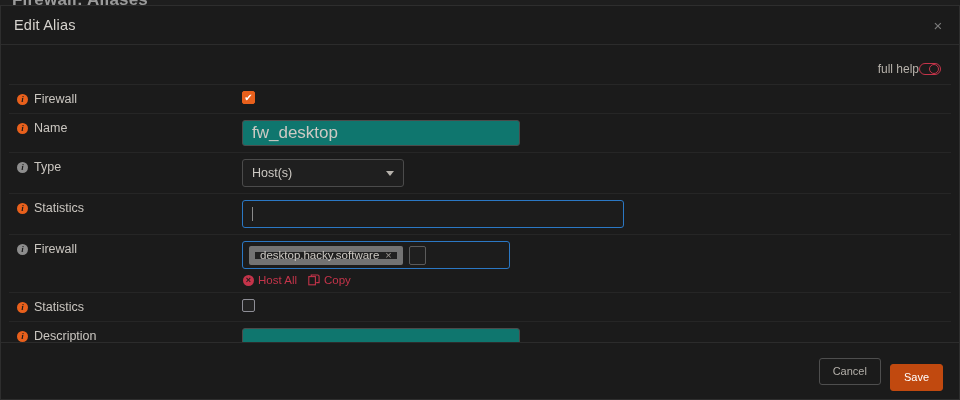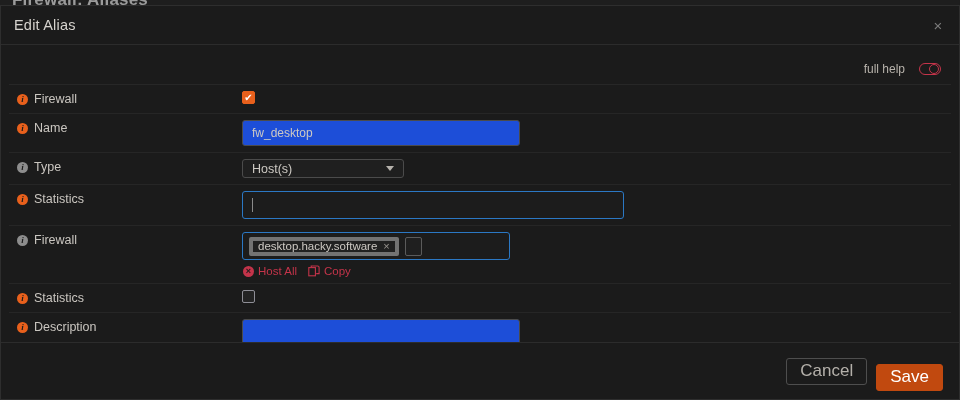--- a/index.html
+++ b/index.html
@@ -64,21 +64,21 @@
     height: 31px;
     margin: 9px 8px 0 8px;
     border: 1px solid #272727;
     border-left: none; border-right: none;
     border-top: none;
     display: flex; align-items: center; justify-content: flex-end;
     padding-right: 10px;
     background: #1b1b1b;
   }
   .helpbar-inner {
-    display: flex; align-items: center; gap: 14px;
+    display: flex; align-items: center; gap: 0;
   }
   .helpbar-label { font-size: 12px; color: #b7b2ab; }
   .toggle-pill {
     width: 22px; height: 12px; border-radius: 7px;
     border: 1.3px solid #c4344a; position: relative;
     display: inline-block;
   }
   .toggle-pill::after {
     content: ""; position: absolute;
     right: 1px; top: 50%; transform: translateY(-50%);
@@ -128,32 +128,32 @@
   .checkbox.checked {
     background: #e8601c; border: 1px solid #e8601c;
     color: #fff; font-size: 10px; line-height: 1;
   }
   .checkbox.unchecked {
     background: #232323; border: 1.5px solid #8e8e96;
   }
 
   .text-input {
     height: 26px; width: 278px;
-    background: #1d4ed8;
+    background: #0f766e;
     border: 1px solid #4b4b4b;
     border-radius: 3px;
-    color: #cdc9c3; font-size: 12px;
+    color: #cdc9c3; font-size: 17px;
     padding: 0 9px;
     display: flex; align-items: center;
     font-family: "Liberation Sans", sans-serif;
     cursor: text;
   }
 
   .select-input {
-    height: 19px; width: 162px;
+    height: 28px; width: 162px;
     background: #1f1f1f;
     border: 1px solid #4b4b4b;
     border-radius: 3px;
     color: #cdc9c3; font-size: 12.5px;
     padding: 0 9px;
     display: flex; align-items: center; justify-content: space-between;
     cursor: pointer;
   }
   .caret {
     width: 0; height: 0;
@@ -177,21 +177,21 @@
   }
 
   .tokenfield.content {
     width: 268px; min-height: 28px;
     gap: 6px;
   }
   .token {
     display: inline-flex; align-items: center; gap: 6px;
     height: 19px;
     background: #212121;
-    border: 4px solid #737373;
+    border: 6px solid #737373;
     border-radius: 2px;
     padding: 0 5px;
     font-size: 11.5px; color: #cdc9c3;
     white-space: nowrap;
   }
   .token-x { color: #9a9691; font-size: 11px; cursor: pointer; line-height: 1; }
   .token-box {
     width: 17px; height: 19px;
     background: #1f1f1f;
     border: 1px solid #5b5b5b;
@@ -220,21 +220,21 @@
     flex: 0 0 auto;
     border-top: 1px solid #2c2c2c;
     height: 57px;
     display: flex; align-items: center; justify-content: flex-end;
     gap: 9px; padding-right: 16px;
     background: #1b1b1b;
   }
   .btn {
     height: 27px; min-width: 52px;
     border-radius: 3px;
-    font-size: 17px;
+    font-size: 11px;
     display: inline-flex; align-items: center; justify-content: center;
     padding: 0 13px;
     cursor: pointer;
   }
   .btn-cancel { background: transparent; border: 1px solid #4e4e4e; color: #b4b0aa; }
   .btn-save   { background: #c1490f; border: 1px solid #c1490f; color: #ffffff; margin-top: 12px; }
 </style>
 </head>
 <body>
 

